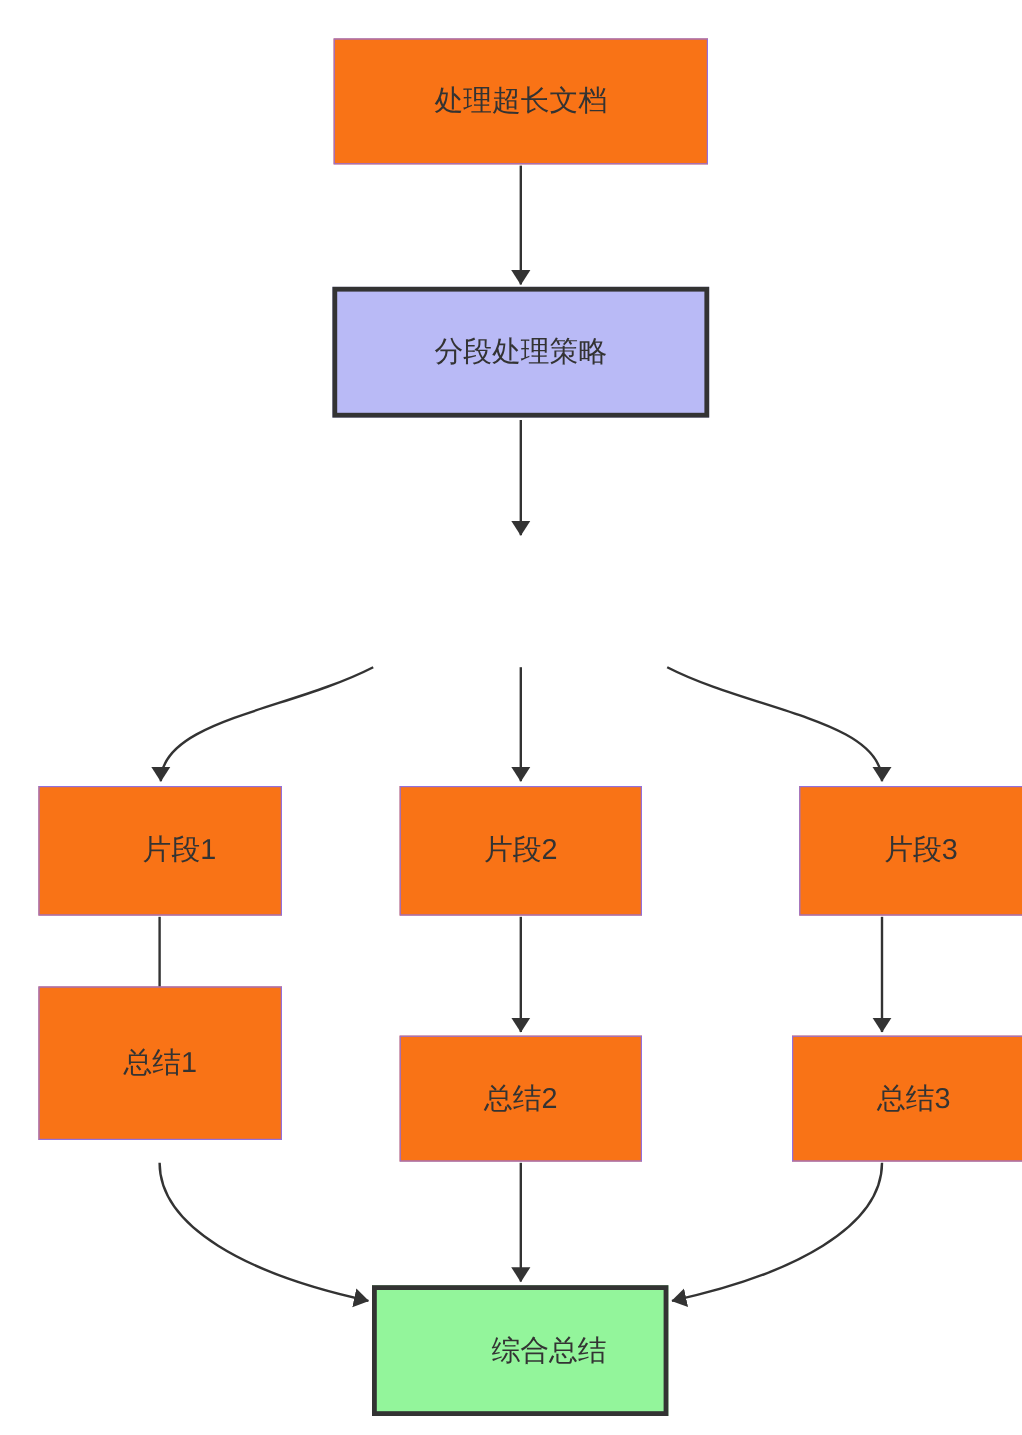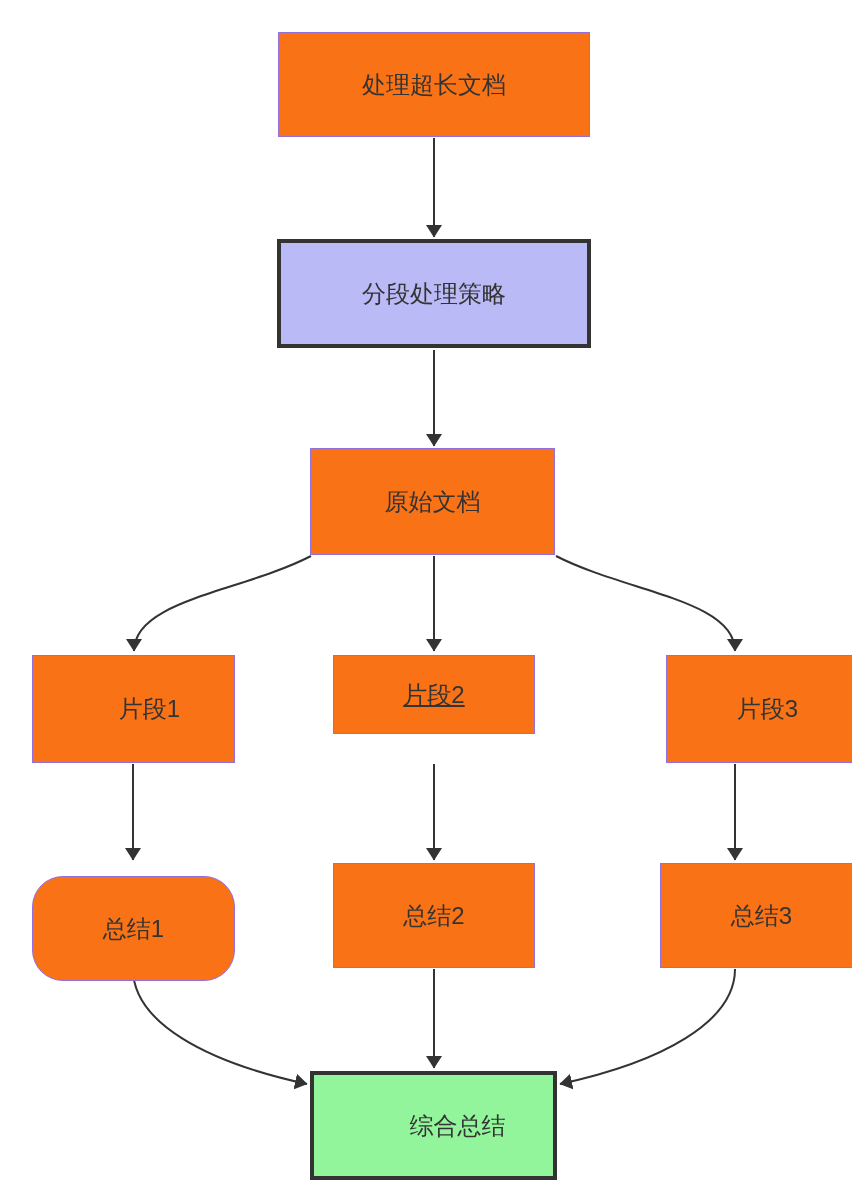--- a/index.html
+++ b/index.html
@@ -13,23 +13,23 @@
     position:absolute;display:flex;align-items:center;justify-content:center;
     background:#f97316;border:1.5px solid #9370DB;box-sizing:border-box;
     color:#333333;font-size:24px;line-height:1.3;text-align:center;
   }
   .node--accent{background:#b9baf6;border:4px solid #333333;}
   .node--green{background:#93f59b;border:4px solid #333333;padding-left:48px;}
   #node-task{left:278px;top:32px;width:312px;height:105px;}
   #node-strategy{left:277px;top:239px;width:314px;height:109px;}
   #node-doc{left:310px;top:448px;width:245px;height:107px;}
   #node-seg1{left:32px;top:655px;width:203px;height:108px;padding-left:32px;}
-  #node-seg2{left:333px;top:655px;width:202px;height:79px;text-decoration:underline;}
+  #node-seg2{left:333px;top:655px;width:202px;height:108px;}
   #node-seg3{left:634px;top:655px;width:203px;height:108px;margin-left:32px;}
-  #node-sum1{left:32px;top:876px;width:203px;height:105px;border-radius:31px;}
+  #node-sum1{left:32px;top:822px;width:203px;height:128px;}
   #node-sum2{left:333px;top:863px;width:202px;height:105px;align-items:center;}
   #node-sum3{left:660px;top:863px;width:203px;height:105px;}
   #node-final{left:310px;top:1071px;width:247px;height:109px;}
 </style>
 </head>
 <body>
 
 <div class="canvas">
 
   <svg class="edges" width="852" height="1196" viewBox="0 0 852 1196" xmlns="http://www.w3.org/2000/svg">
@@ -52,23 +52,20 @@
   </svg>
 
   <div class="node" id="node-task">
     <span>处理超长文档</span>
   </div>
 
   <div class="node node--accent" id="node-strategy">
     <span>分段处理策略</span>
   </div>
 
-  <div class="node" id="node-doc">
-    <span>原始文档</span>
-  </div>
 
   <div class="node" id="node-seg1">
     <span>片段1</span>
   </div>
 
   <div class="node" id="node-seg2">
     <span>片段2</span>
   </div>
 
   <div class="node" id="node-seg3">

